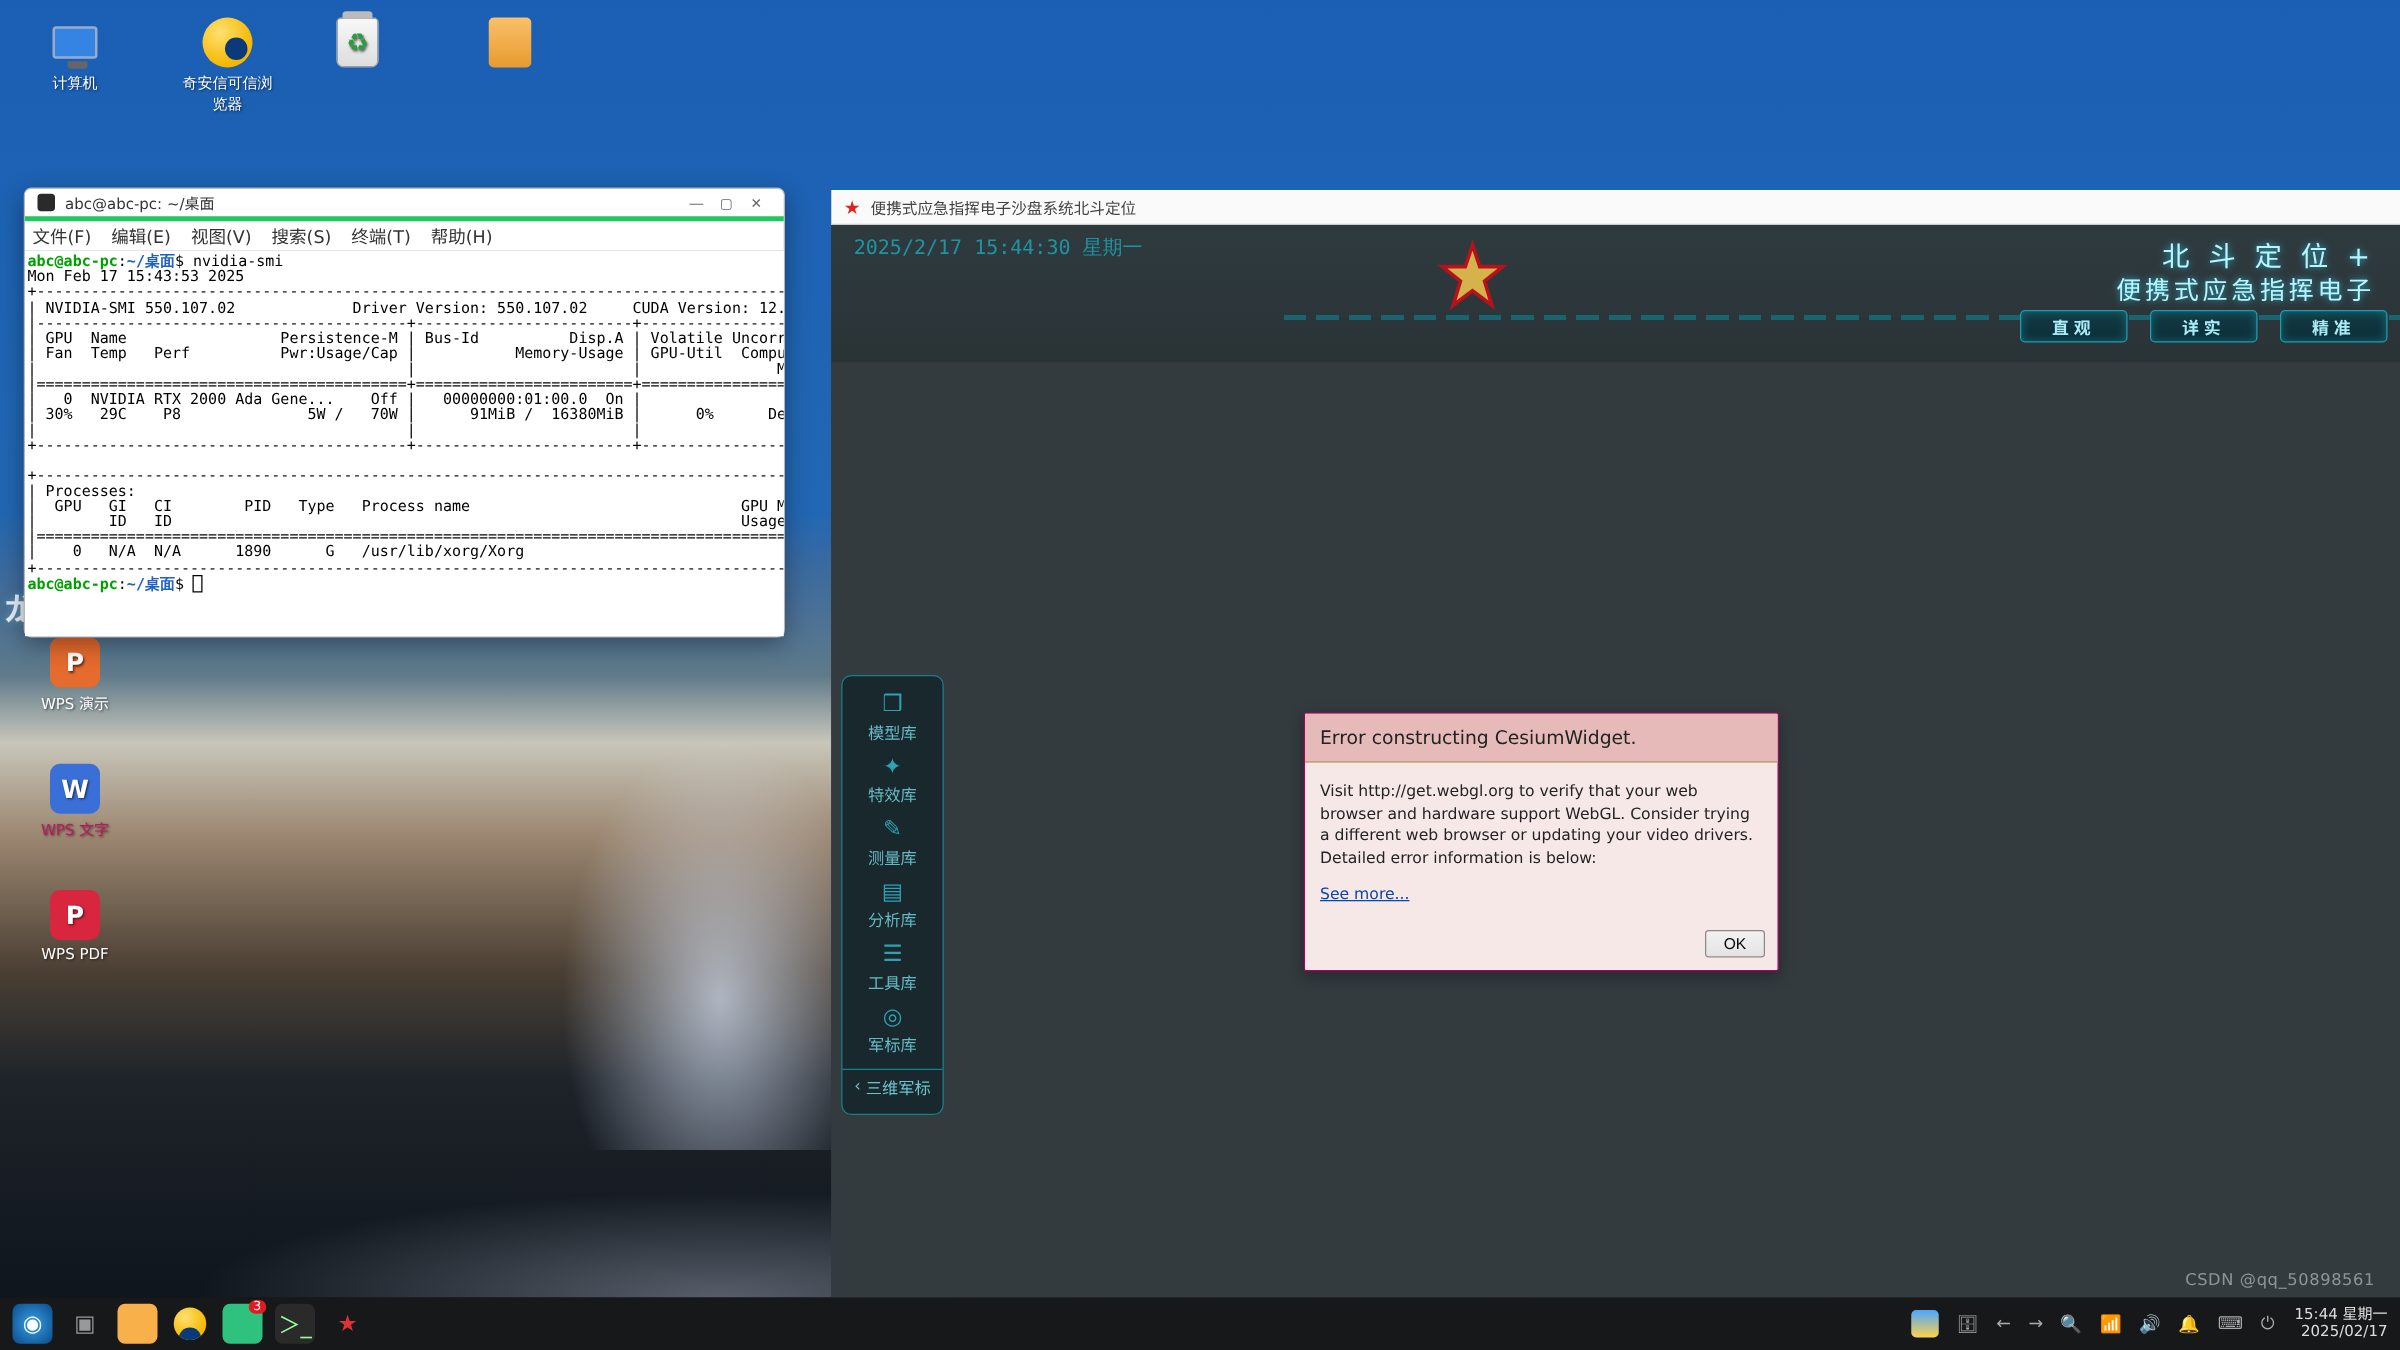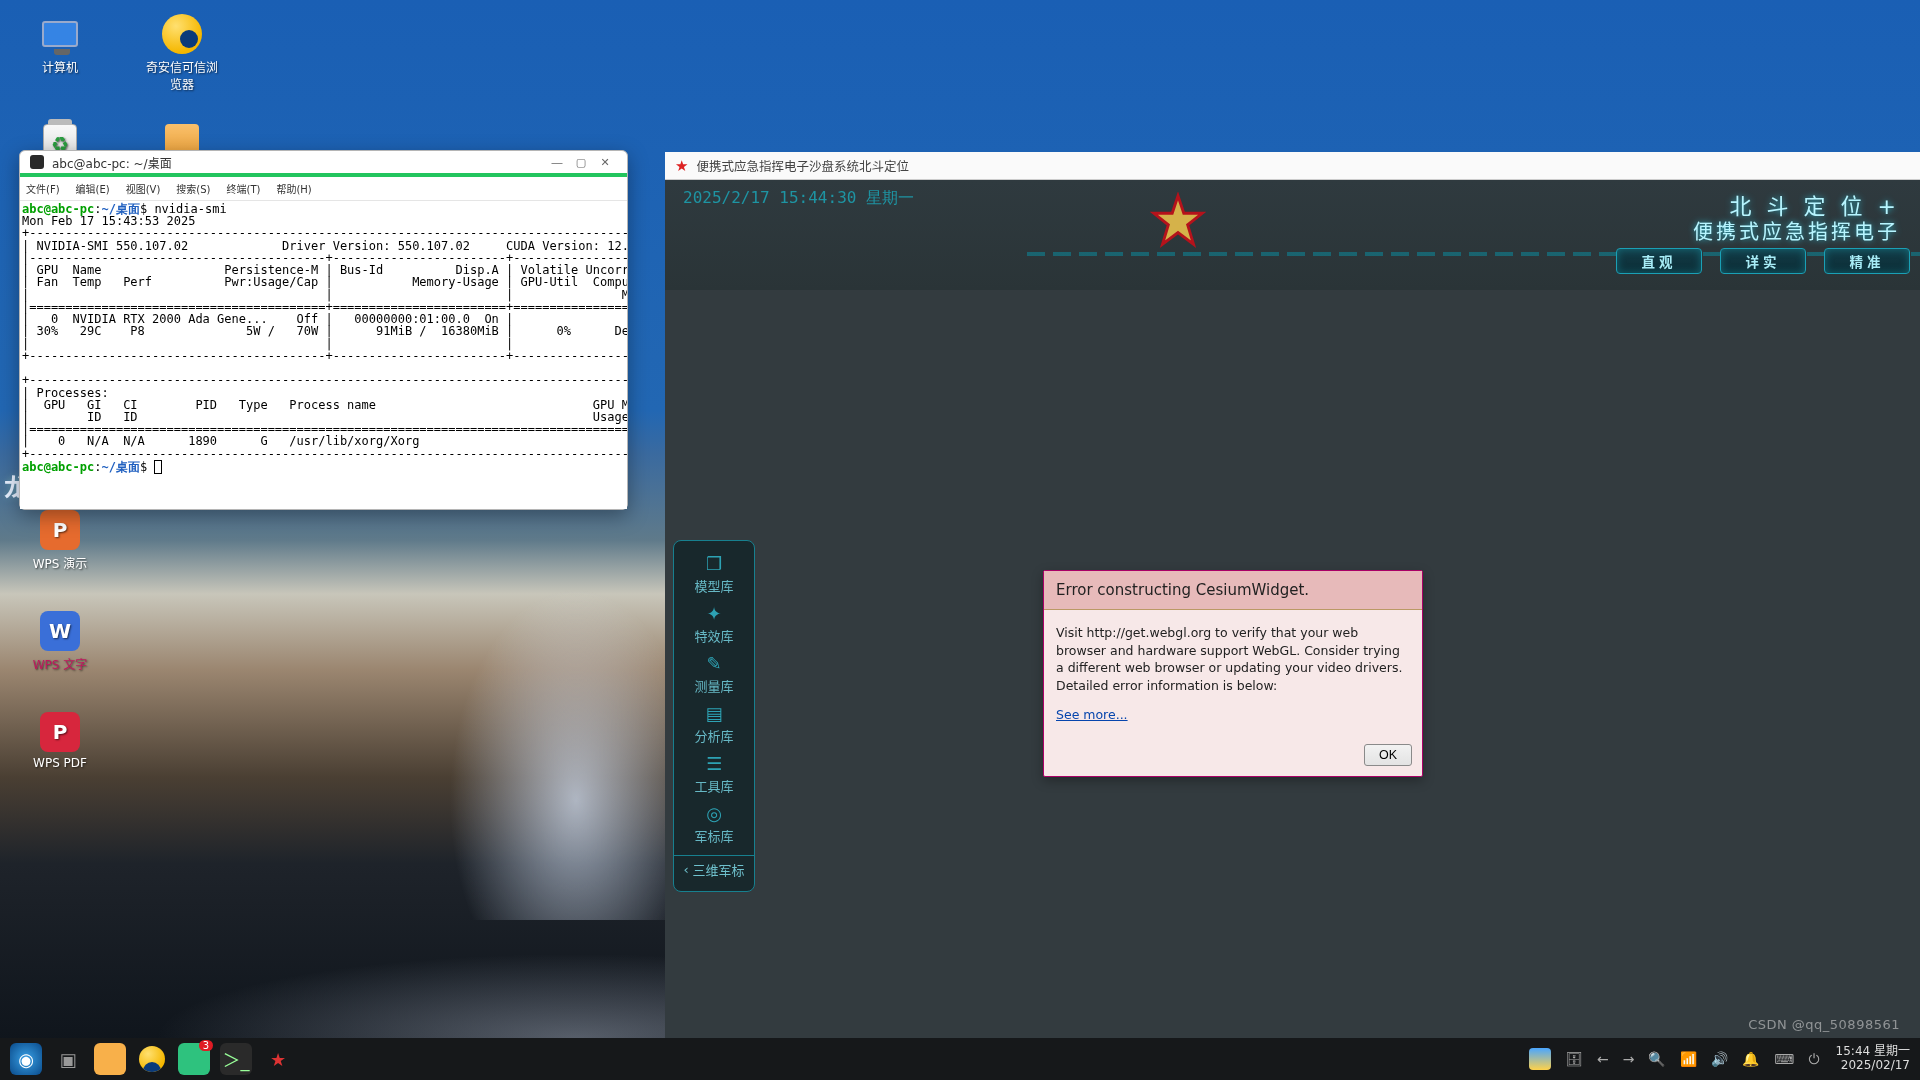--- a/index.html
+++ b/index.html
@@ -12,41 +12,41 @@
     radial-gradient(ellipse 180px 300px at 30% 70%, rgba(200,210,230,.7), transparent 70%),
     radial-gradient(ellipse 250px 350px at 55% 60%, rgba(70,80,100,.85), transparent 70%),
     radial-gradient(ellipse 350px 300px at 75% 40%, rgba(140,150,170,.6), transparent 70%);
   filter:contrast(130%); }
 .wallpaper::after { content:""; position:absolute; left:0; right:0; bottom:42px; height:250px;
   background:radial-gradient(ellipse 600px 120px at 30% 100%, rgba(220,230,250,.35), transparent 70%),
              radial-gradient(ellipse 500px 100px at 70% 90%, rgba(200,215,240,.25), transparent 70%); }
 .logo-龙 { position:absolute; left:4px; top:468px; color:#e7f0ff; font-size:24px; font-weight:bold; text-shadow:0 0 6px #69a; z-index:0; }
 
 
-.dicons { position:absolute; left:24px; top:14px; display:flex; flex-direction:column; gap:32px; z-index:1; }
+.dicons { position:absolute; left:24px; top:14px; display:flex; flex-direction:row; gap:32px; z-index:1;font-family:Liberation Serif, serif; }
 .dirow { display:flex; gap:50px; }
 .dicon { width:72px; display:flex; flex-direction:column; align-items:center; gap:4px; font-size:12px; color:#fff; text-align:center; text-shadow:1px 1px 2px rgba(0,0,0,.6); cursor:pointer; }
 .dicon .ibox { width:40px; height:40px; border-radius:6px; display:flex; align-items:center; justify-content:center; }
 .i-monitor { background:#3584e4; border:2px solid #9ac; position:relative; width:36px; height:26px; border-radius:3px; }
 .i-monitor::after { content:""; position:absolute; bottom:-10px; left:10px; width:16px; height:6px; background:#666; border-radius:0 0 3px 3px; }
 .i-qax { width:40px; height:40px; border-radius:50%; background:radial-gradient(circle at 35% 30%,#ffe070,#f5b700 70%); position:relative; overflow:hidden; }
 .i-qax::after { content:""; position:absolute; right:4px; top:16px; width:18px; height:18px; border-radius:50%; background:#0a3a7a; }
 .i-trash { width:34px; height:40px; background:linear-gradient(#f8f8f8,#ddd); border-radius:4px 4px 6px 6px; border:1px solid #aaa; position:relative; }
 .i-trash::before { content:""; position:absolute; top:-6px; left:4px; right:4px; height:6px; background:#bbb; border-radius:3px 3px 0 0; }
 .i-trash::after { content:"♻"; position:absolute; inset:0; display:flex; align-items:center; justify-content:center; color:#2a9d3f; font-size:20px; }
 .i-archive { width:34px; height:40px; background:linear-gradient(#f9c06b,#e89a2e); border-radius:4px; }
 .i-wps  { width:40px; height:40px; border-radius:8px; display:flex; align-items:center; justify-content:center; font-weight:bold; font-size:20px; color:#fff; }
 
 
 .term { position:absolute; left:19px; top:150px; width:609px; height:360px; background:#fff; border:1px solid #b5b5b5; border-radius:6px; box-shadow:0 6px 20px rgba(0,0,0,.35); z-index:3; display:flex; flex-direction:column; }
 .term .titlebar { height:26px; display:flex; align-items:center; padding:0 10px; font-size:12px; color:#333; border-bottom:4px solid #22c55e; }
 .term .titlebar .tticon { width:14px; height:14px; background:#2a2a2a; border-radius:3px; margin-right:8px; }
 .term .titlebar .spacer { flex:1; }
 .term .titlebar .winbtn { width:24px; height:20px; display:flex; align-items:center; justify-content:center; color:#666; font-size:11px; cursor:pointer; border-radius:3px; }
-.term .menubar { height:24px; display:flex; align-items:center; padding:0 6px; font-size:10px; gap:16px; color:#333; border-bottom:1px solid #e5e5e5; }
+.term .menubar { height:24px; display:flex; align-items:center; padding:0 6px; font-size:14px; gap:16px; color:#333; border-bottom:1px solid #e5e5e5; }
 .term .menubar span { cursor:pointer; }
 .term .body { flex:1; background:#fff; font-family:"DejaVu Sans Mono",monospace; font-size:12px; line-height:1.02; white-space:pre; color:#000; padding:2px 2px; overflow:hidden; }
 .term .body .prompt-user { color:#00a000; font-weight:bold; }
 .term .body .prompt-path { color:#2060c0; font-weight:bold; }
 .term .body .cursor { display:inline-block; width:8px; height:14px; border:1px solid #000; vertical-align:text-bottom; }
 
 
 .app { position:absolute; left:665px; top:152px; right:0; bottom:42px; background:#333b3f; z-index:2; display:flex; flex-direction:column; }
 .app .atb { height:28px; background:#fafafa; display:flex; align-items:center; padding:0 10px; font-size:12.5px; color:#444; gap:8px; border-bottom:1px solid #ccc; }
 .app .atb .star { color:#d22; font-size:15px; }

